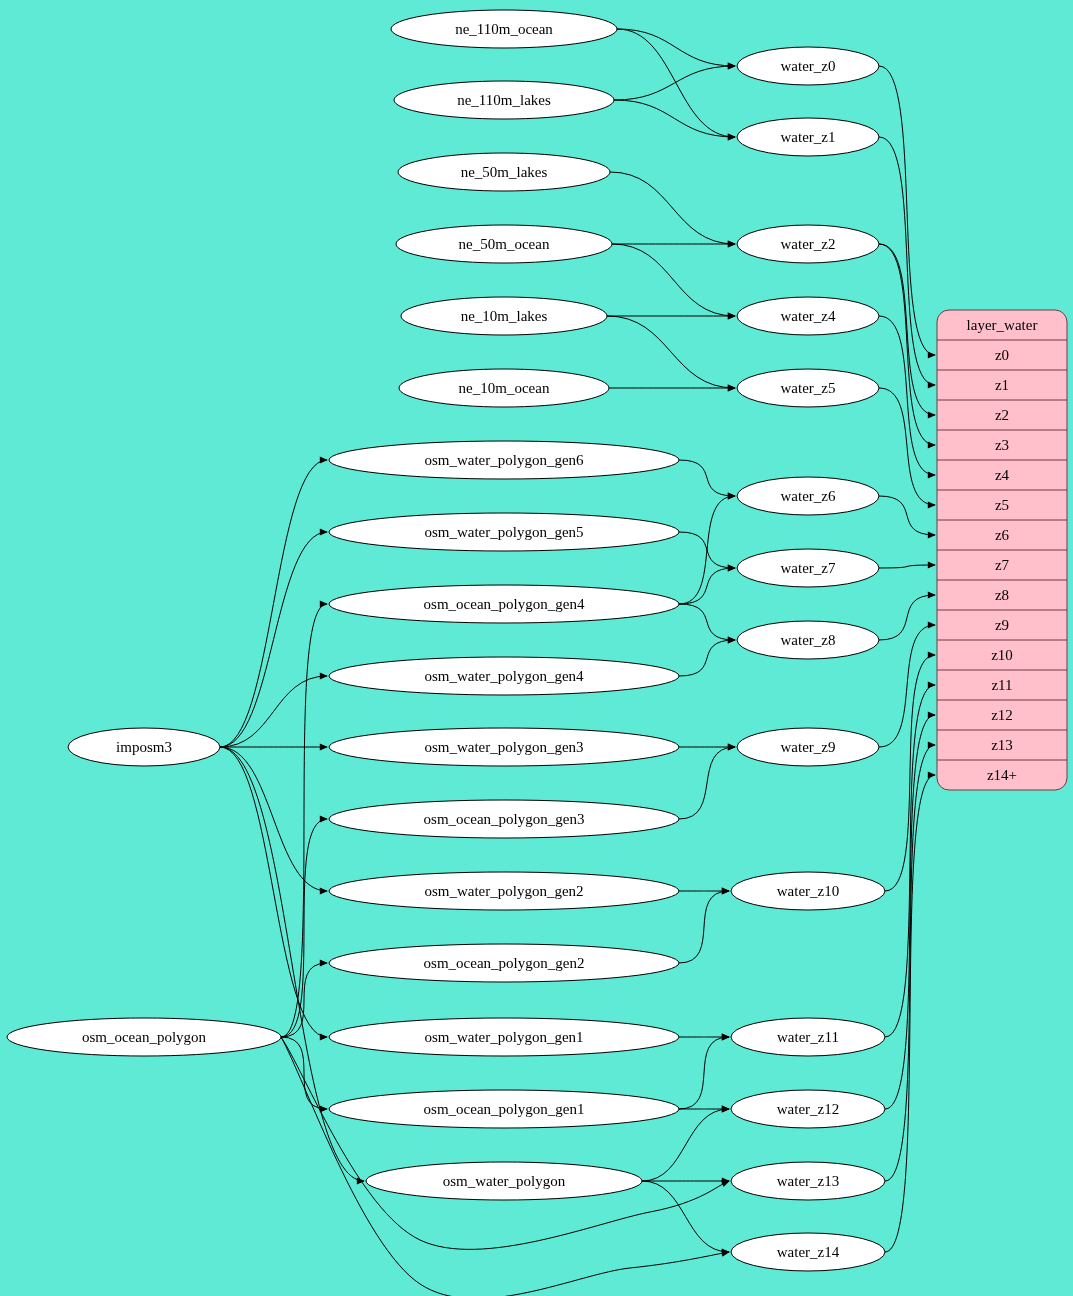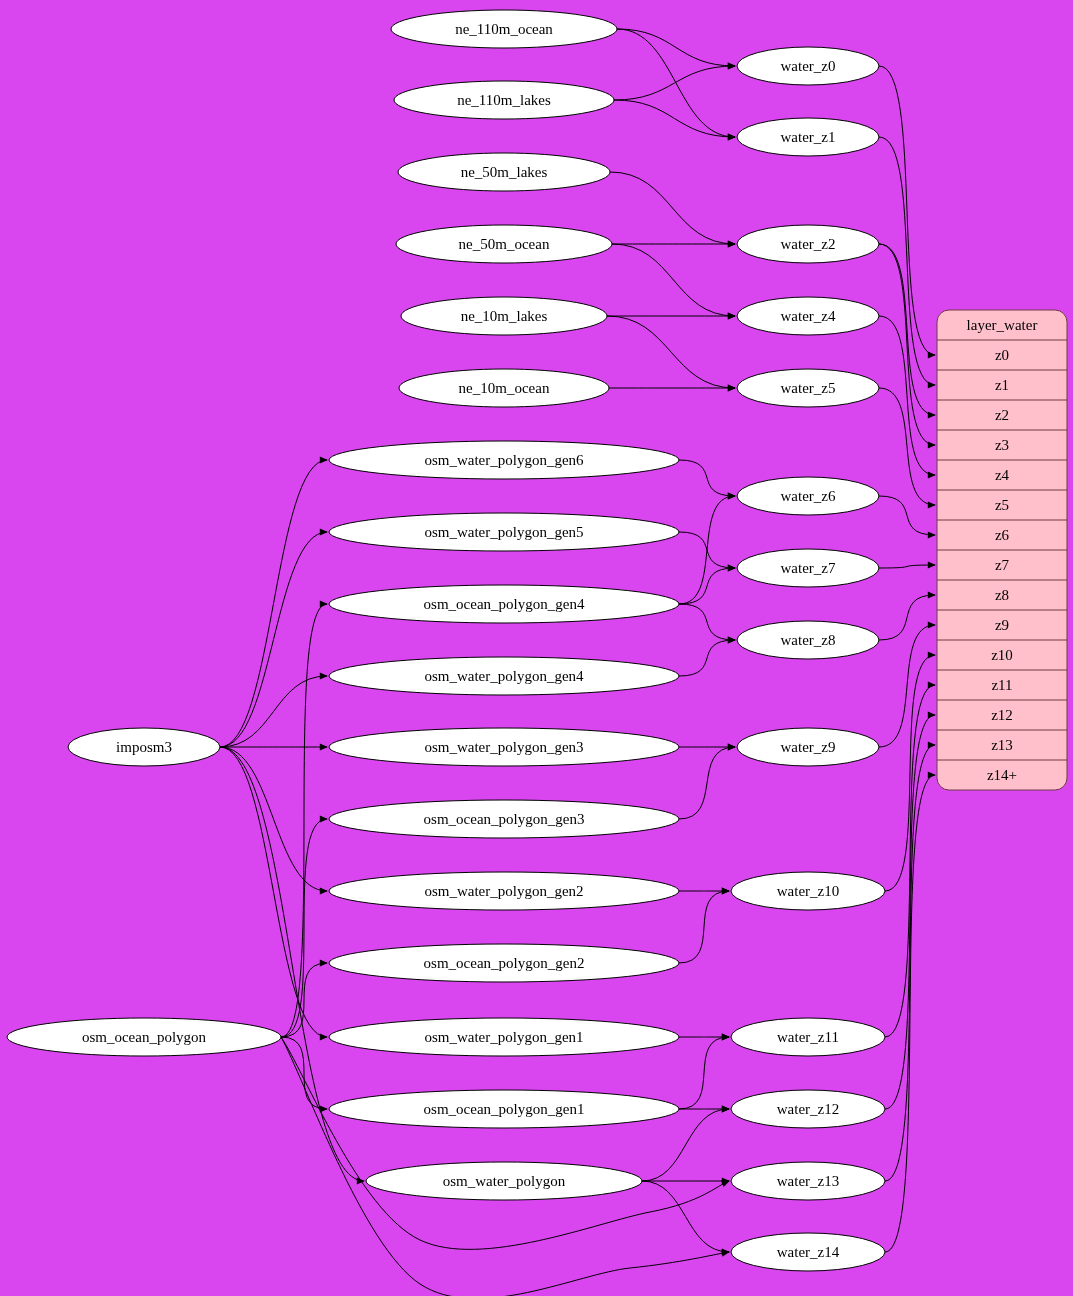--- a/index.html
+++ b/index.html
@@ -1,16 +1,16 @@
 <!DOCTYPE html>
 <html><head>
 <meta charset="utf-8">
 <style>
   html, body { margin: 0; padding: 0; background: #ffffff; }
-  .canvas-wrap { width: 1073px; height: 1296px; position: relative; background: #d946ef; }
+  .canvas-wrap { width: 1073px; height: 1296px; position: relative; background: #5eead4; }
   svg { display: block; }
   svg text {
     font-family: "Liberation Serif", "DejaVu Serif", serif;
     font-size: 15px;
     fill: #000000;
   }
   svg .node-ellipse { stroke-width: 1; }
   svg .edge-path { fill: none; stroke-width: 1; }
   svg .record-sep { stroke-width: 1; }
 </style>

